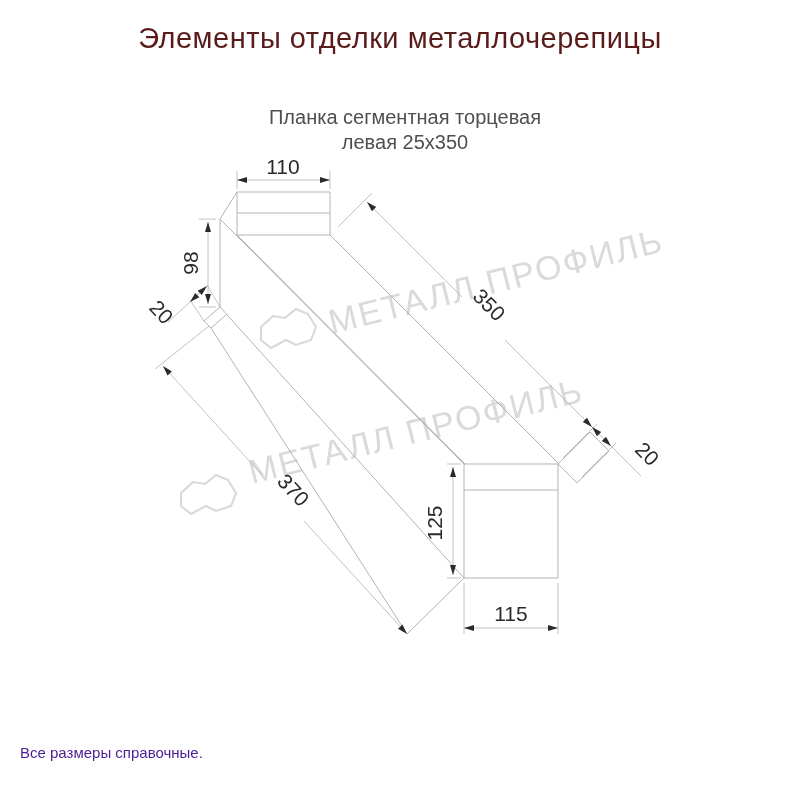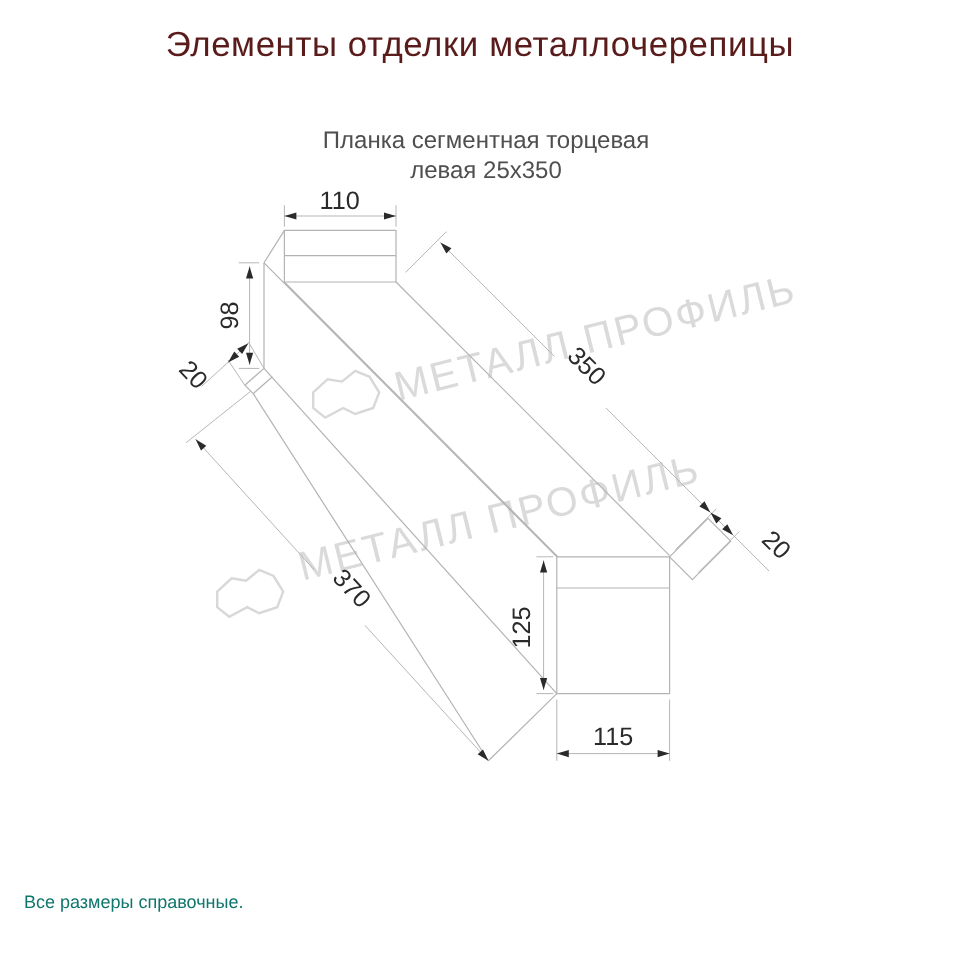--- a/index.html
+++ b/index.html
@@ -3,21 +3,21 @@
 <meta charset="utf-8">
 <style>
   html,body{margin:0;padding:0;background:#ffffff;}
   .page{position:relative;width:800px;height:800px;background:#ffffff;overflow:hidden;
         font-family:"Liberation Sans", sans-serif;}
   .title{position:absolute;top:22px;left:0;width:800px;text-align:center;
          font-size:29px;font-weight:400;color:#5a1b1b;letter-spacing:0.5px;}
   .subtitle{position:absolute;top:105px;left:0;width:810px;text-align:center;
             font-size:20px;line-height:25px;color:#4f4f4f;}
   .drawing{position:absolute;top:0;left:0;}
-  .footer{position:absolute;left:20px;top:741px;font-size:15px;line-height:23px;color:#0f766e;}
+  .footer{position:absolute;left:20px;top:741px;font-size:15px;line-height:23px;color:#4c1d95;}
   svg text{font-family:"Liberation Sans", sans-serif;}
   .dim-text{font-size:21px;fill:#2a2a2a;}
   .wm-text{font-size:34px;fill:#dadada;letter-spacing:2px;}
 </style>
 </head>
 <body>
 
 <div class="page">
 
   <div class="title">Элементы отделки металлочерепицы</div>

